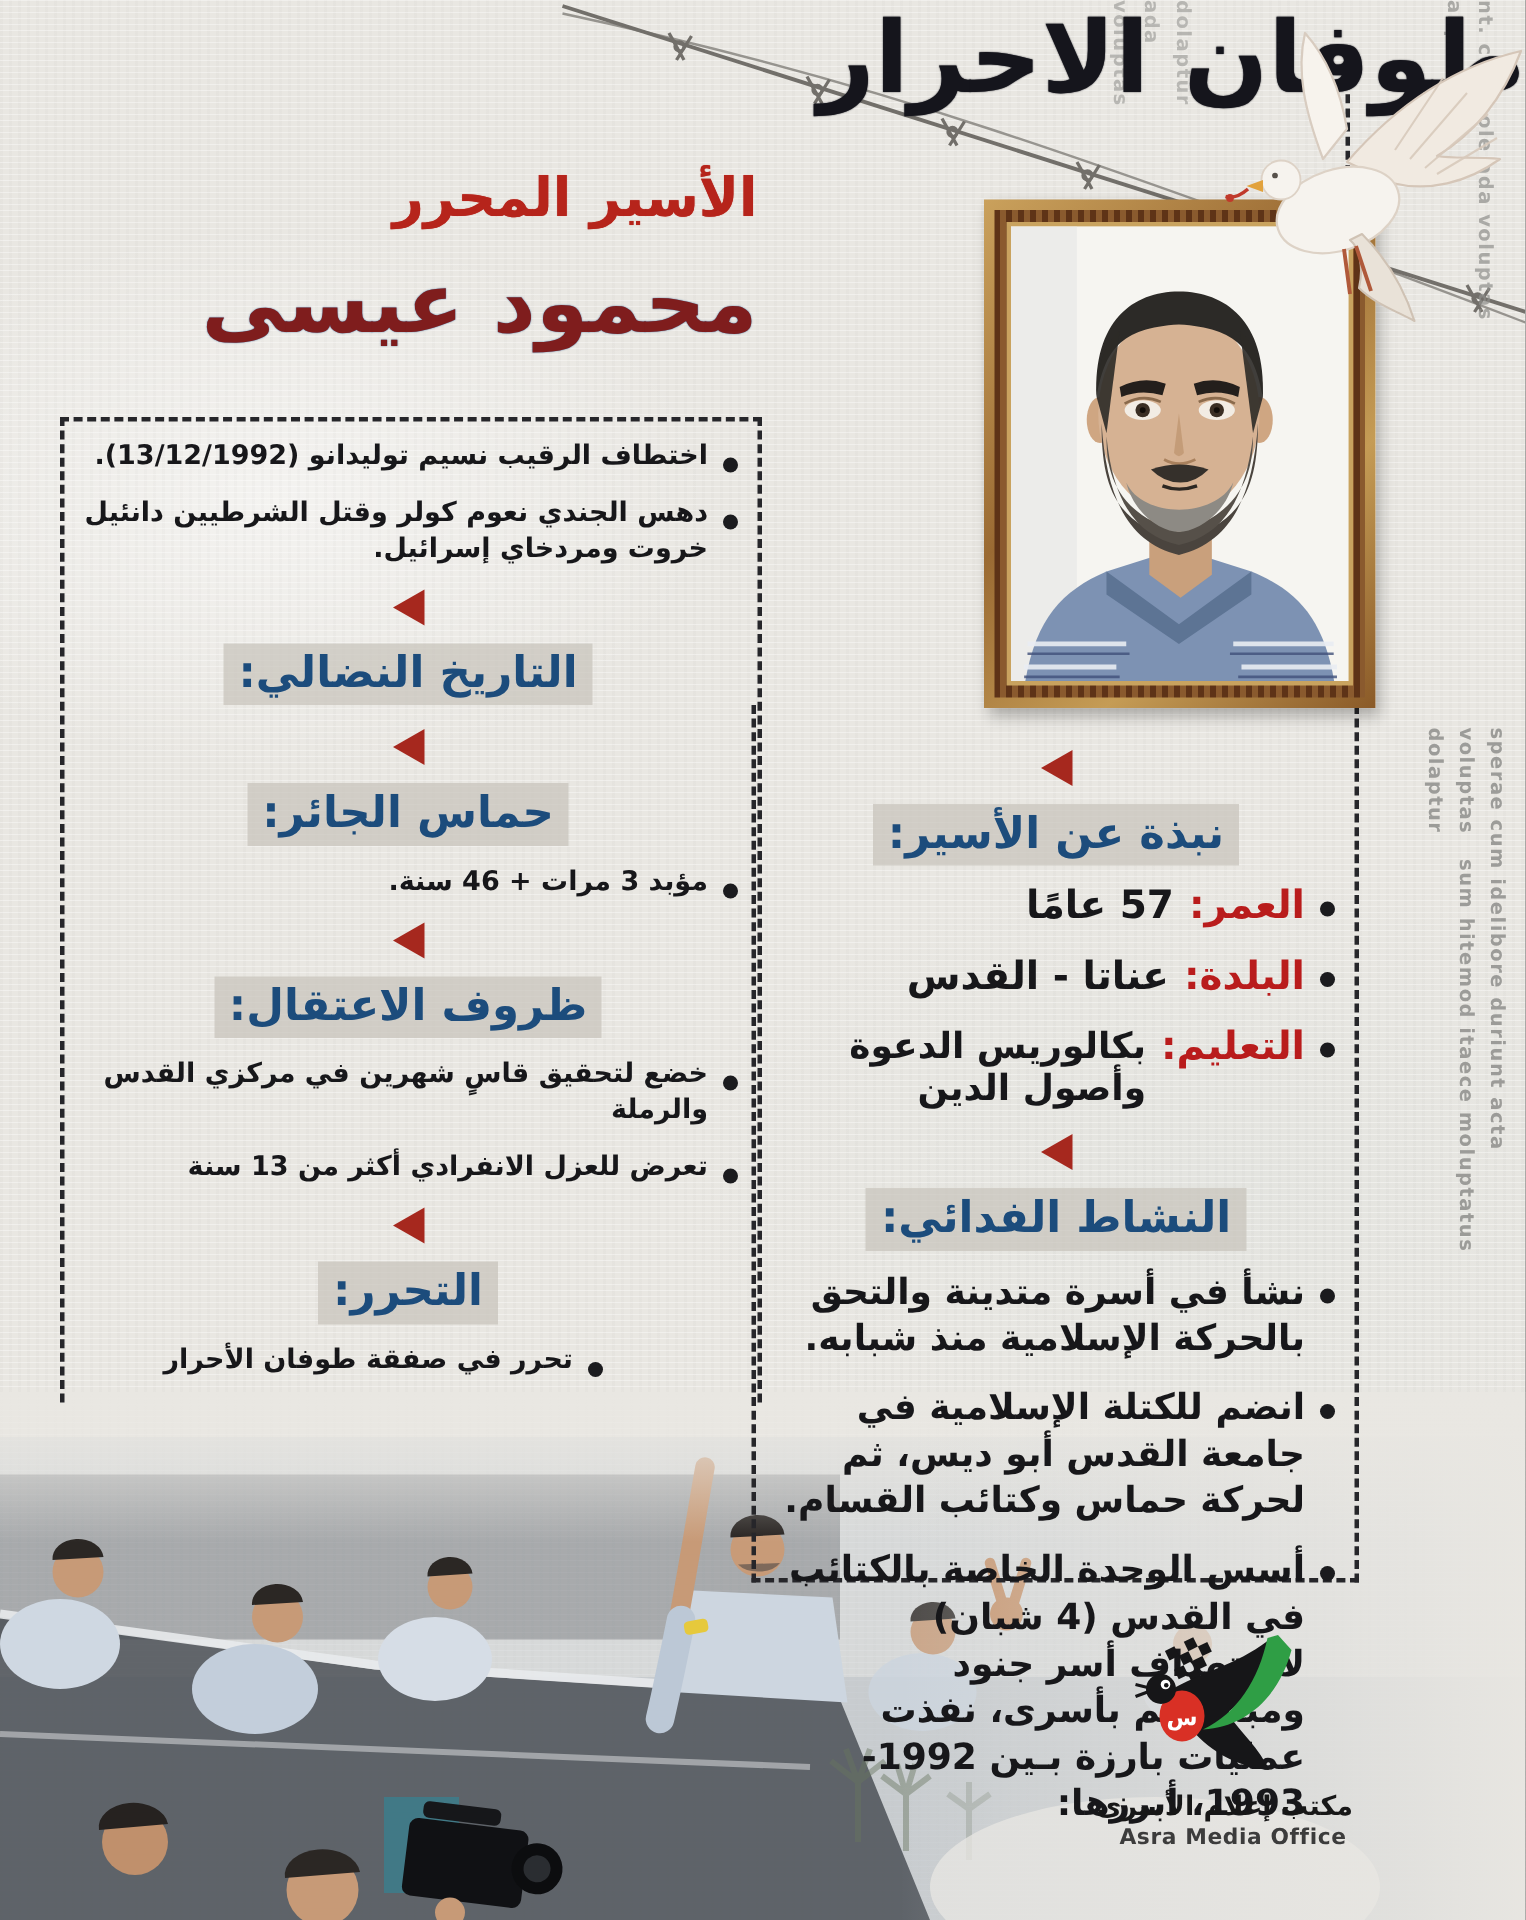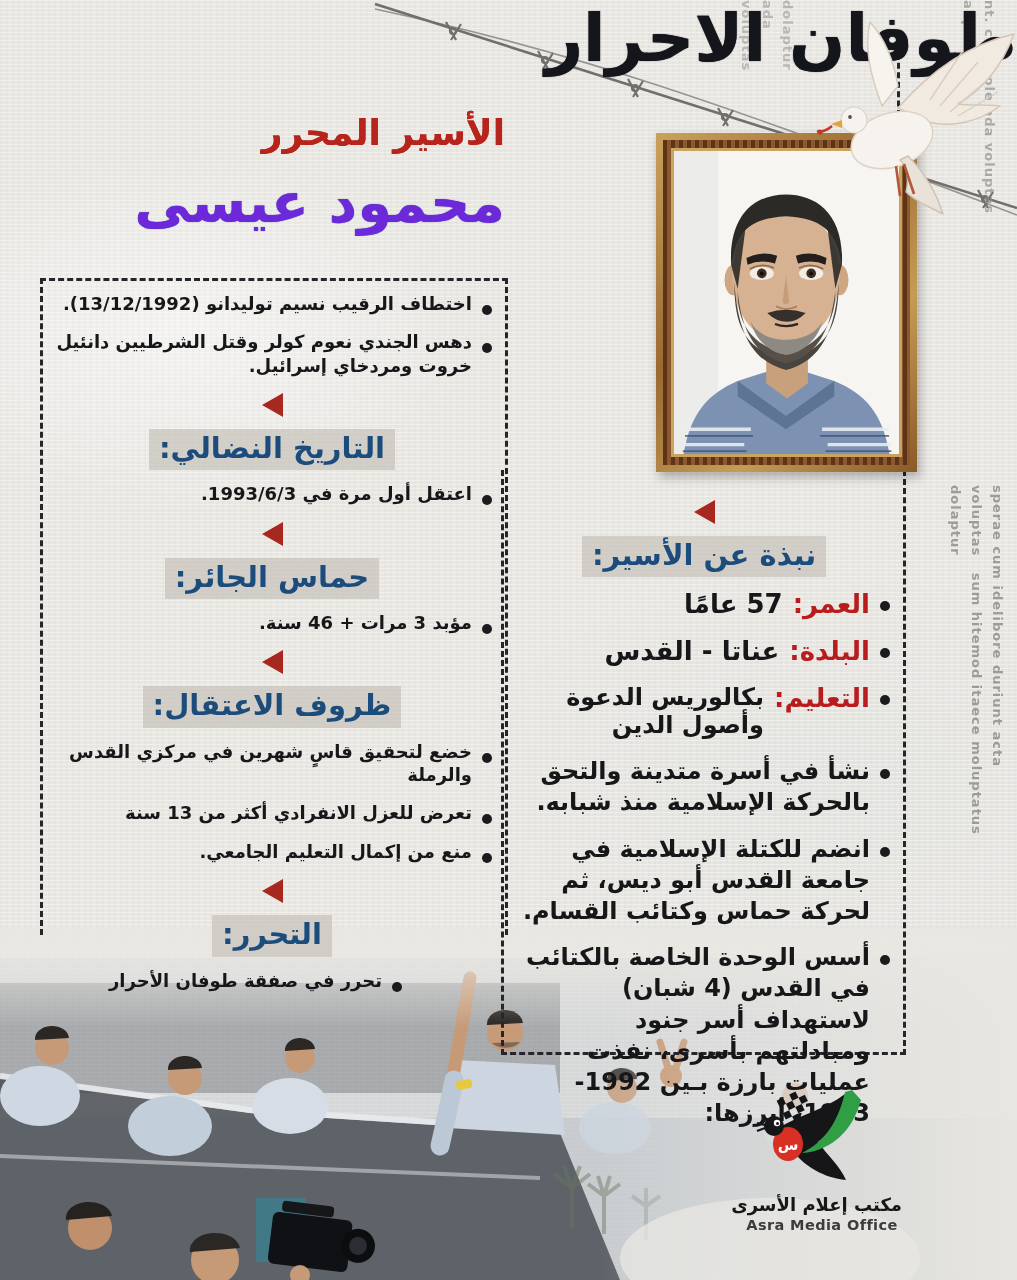--- a/index.html
+++ b/index.html
@@ -17,21 +17,21 @@
       radial-gradient(420px 260px at 18% 26%, rgba(255,255,255,.5), rgba(255,255,255,0) 70%),
       radial-gradient(520px 320px at 80% 62%, rgba(224,226,222,.6), rgba(224,226,222,0) 70%);
   }
   .ab{position:absolute;}
 
   
   .title{top:0; right:510; font-size:66px; font-weight:bold; color:#15151c;
          letter-spacing:-1px; white-space:nowrap; z-index:5; text-shadow:0 0 1px #15151c;}
   .subtitle{top:112px; right:512px; font-size:36px; font-weight:bold; color:#b6241b;
             white-space:nowrap; z-index:5; text-shadow:0 0 .5px #b6241b;}
-  .big-name{top:170px; right:512px; font-size:56px; font-weight:bold; color:#6d28d9;
+  .big-name{top:170px; right:512px; font-size:56px; font-weight:bold; color:#7f1d1d;
             white-space:nowrap; z-index:5; text-shadow:0 0 1px #2d5f94;}
 
   
   .box-ops{left:40px; top:278px; width:462px; height:654px; z-index:4;
            border:3px dashed #26262a; border-bottom:none;}
   .box-profile{left:501px; top:470px; width:399px; height:582px; z-index:4;
            border:3px dashed #26262a; border-top:none;}
   .dash-seg{left:897px; top:44px; height:72px; width:0; border-left:3px dashed #26262a; z-index:1;}
 
   
@@ -229,24 +229,20 @@
     </div>
     <div class="li">
       <span class="dot"></span>
       <span class="li-t">دهس الجندي نعوم كولر وقتل الشرطيين دانئيل خروت ومردخاي إسرائيل.</span>
     </div>
 
     <div class="sec-head">
       <span class="tri"></span>
       <span class="hl">التاريخ النضالي:</span>
     </div>
-    <div class="li">
-      <span class="dot"></span>
-      <span class="li-t">اعتقل أول مرة في 1993/6/3.</span>
-    </div>
 
     <div class="sec-head">
       <span class="tri"></span>
       <span class="hl">حماس الجائر:</span>
     </div>
     <div class="li">
       <span class="dot"></span>
       <span class="li-t">مؤبد 3 مرات + 46 سنة.</span>
     </div>
 
@@ -254,24 +250,20 @@
       <span class="tri"></span>
       <span class="hl">ظروف الاعتقال:</span>
     </div>
     <div class="li">
       <span class="dot"></span>
       <span class="li-t">خضع لتحقيق قاسٍ شهرين في مركزي القدس والرملة</span>
     </div>
     <div class="li">
       <span class="dot"></span>
       <span class="li-t">تعرض للعزل الانفرادي أكثر من 13 سنة</span>
-    </div>
-    <div class="li">
-      <span class="dot"></span>
-      <span class="li-t">منع من إكمال التعليم الجامعي.</span>
     </div>
 
     <div class="sec-head">
       <span class="tri"></span>
       <span class="hl">التحرر:</span>
     </div>
     <div class="li" style="width:300px;margin-right:90px;align-items:flex-end;">
       <span class="dot"></span>
       <span class="li-t">تحرر في صفقة طوفان الأحرار</span>
     </div>
@@ -291,20 +283,24 @@
       <span class="dot"></span>
       <span class="fact-label">البلدة:</span>
       <span class="fact-value">عناتا - القدس</span>
     </div>
     <div class="fact">
       <span class="dot"></span>
       <span class="fact-label">التعليم:</span>
       <span class="fact-value" style="font-size:24px;">بكالوريس الدعوة وأصول الدين</span>
     </div>
 
+    <div class="sec-head">
+      <span class="tri"></span>
+      <span class="hl">النشاط الفدائي:</span>
+    </div>
     <div class="li">
       <span class="dot"></span>
       <span class="li-t">نشأ في أسرة متدينة والتحق بالحركة الإسلامية منذ شبابه.</span>
     </div>
     <div class="li">
       <span class="dot"></span>
       <span class="li-t">انضم للكتلة الإسلامية في جامعة القدس أبو ديس، ثم لحركة حماس وكتائب القسام.</span>
     </div>
     <div class="li">
       <span class="dot"></span>

